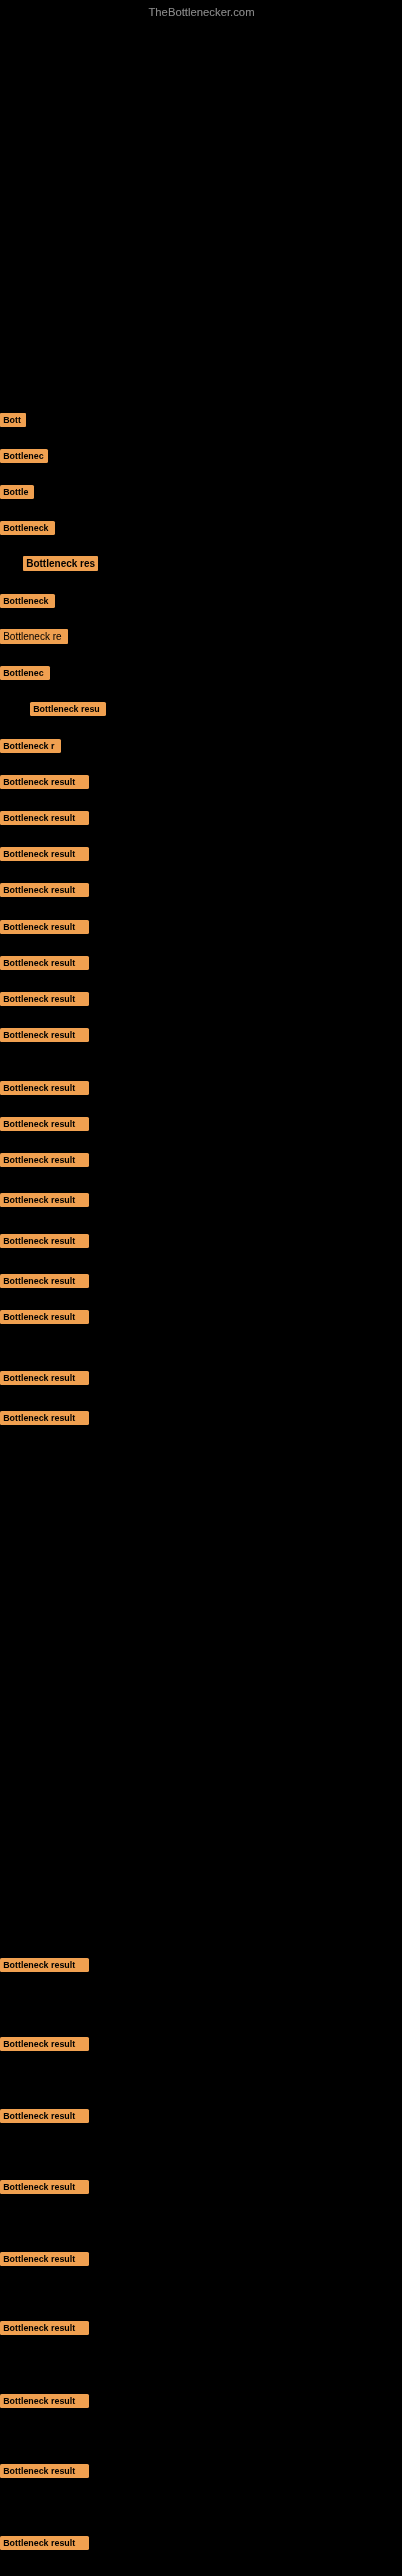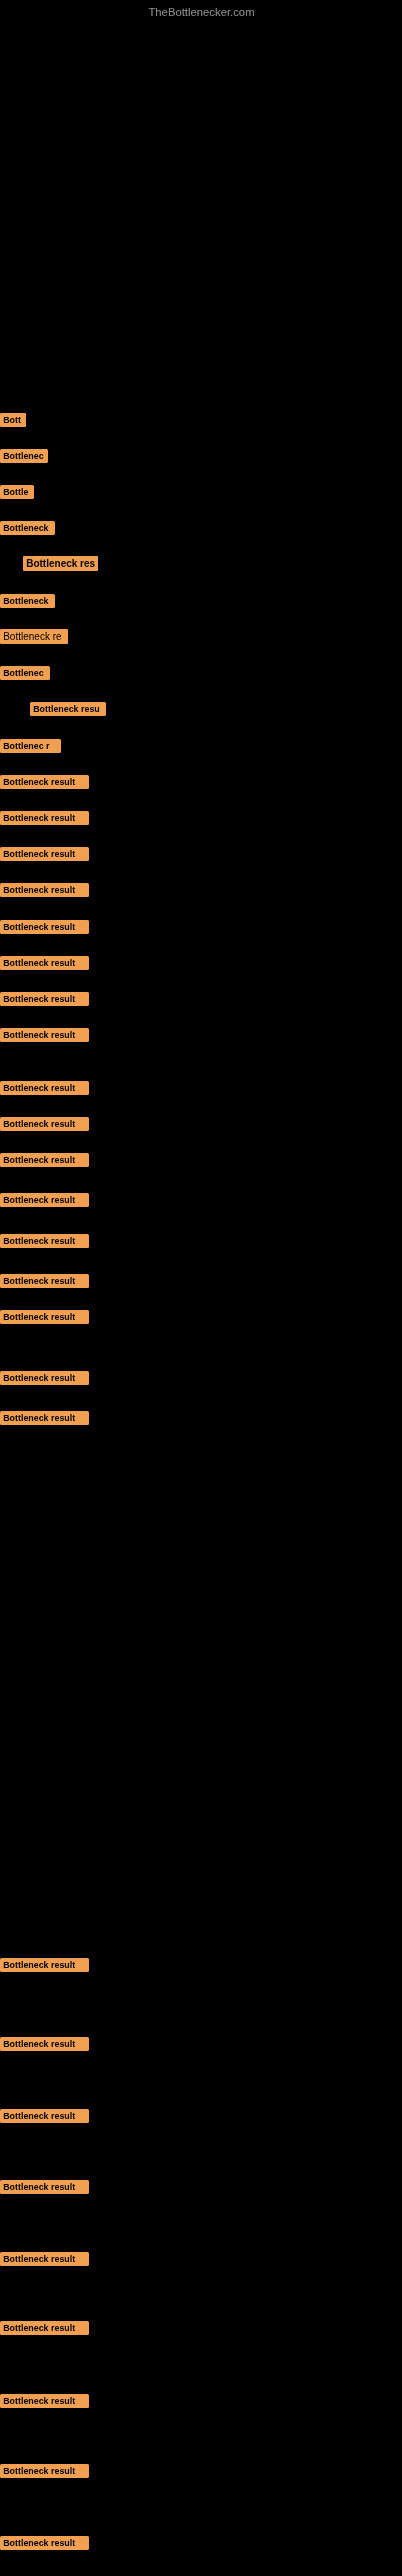--- a/index.html
+++ b/index.html
@@ -34,21 +34,21 @@
 <div id="results-absolute" style="position:relative; width:403px; height:2576px;">
 <div style="position: absolute; top: 411px; left: 0px;"><span style="display: inline-block; background-color: rgb(240, 160, 80); color: rgb(0, 0, 0); font-size: 8.9px; font-weight: bold; padding: 1.6px 3.2px; border-radius: 1px; white-space: nowrap; min-width: 26px;">Bott</span></div>
     <div style="position: absolute; top: 447px; left: 0px;"><span style="display: inline-block; background-color: rgb(240, 160, 80); color: rgb(0, 0, 0); font-size: 8.9px; font-weight: bold; padding: 1.6px 3.2px; border-radius: 1.6px; white-space: nowrap; min-width: 48px;">Bottlenec</span></div>
     <div style="position: absolute; top: 483px; left: 0px;"><span style="display: inline-block; background-color: rgb(240, 160, 80); color: rgb(0, 0, 0); font-size: 8.9px; font-weight: bold; padding: 1.6px 3.2px; border-radius: 1.6px; white-space: nowrap; min-width: 34px;">Bottle</span></div>
     <div style="position: absolute; top: 519px; left: 0px;"><span style="display: inline-block; background-color: rgb(240, 160, 80); color: rgb(0, 0, 0); font-size: 8.9px; font-weight: bold; padding: 1.6px 3.2px; border-radius: 1.6px; white-space: nowrap; min-width: 55px;">Bottleneck</span></div>
     <div style="position: absolute; top: 555px; left: 0px;"><span style="display: inline-block; background-color: rgb(240, 160, 80); color: rgb(0, 0, 0); font-size: 10px; font-weight: bold; padding: 1.6px 3.2px; border-radius: 1px; white-space: nowrap; min-width: 72px; margin-left: 23px;">Bottleneck res</span></div>
     <div style="position: absolute; top: 592px; left: 0px;"><span style="display: inline-block; background-color: rgb(240, 160, 80); color: rgb(0, 0, 0); font-size: 8.9px; font-weight: bold; padding: 1.6px 3.2px; border-radius: 1.6px; white-space: nowrap; min-width: 55px;">Bottleneck</span></div>
     <div style="position: absolute; top: 628px; left: 0px;"><span style="display: inline-block; background-color: rgb(240, 160, 80); color: rgb(0, 0, 0); font-size: 10px; font-weight: normal; padding: 1.6px 3.2px; border-radius: 1px; white-space: nowrap; min-width: 68px;">Bottleneck re</span></div>
     <div style="position: absolute; top: 664px; left: 0px;"><span style="display: inline-block; background-color: rgb(240, 160, 80); color: rgb(0, 0, 0); font-size: 8.9px; font-weight: bold; padding: 1.6px 3.2px; border-radius: 1.6px; white-space: nowrap; min-width: 50px;">Bottlenec</span></div>
     <div style="position: absolute; top: 700px; left: 0px; padding-left: 30px;"><span style="display: inline-block; background-color: rgb(240, 160, 80); color: rgb(0, 0, 0); font-size: 8.9px; font-weight: bold; padding: 1.6px 3.2px; border-radius: 1.6px; white-space: nowrap; min-width: 76px;">Bottleneck resu</span></div>
-    <div style="position: absolute; top: 737px; left: 0px;"><span style="display: inline-block; background-color: rgb(240, 160, 80); color: rgb(0, 0, 0); font-size: 8.9px; font-weight: bold; padding: 1.6px 3.2px; border-radius: 1.6px; white-space: nowrap; min-width: 61px;">Bottlenec r</span></div>
+    <div style="position: absolute; top: 737px; left: 0px;"><span style="display: inline-block; background-color: rgb(240, 160, 80); color: rgb(0, 0, 0); font-size: 8.9px; font-weight: bold; padding: 1.6px 3.2px; border-radius: 1.6px; white-space: nowrap; min-width: 61px;">Bottleneck r</span></div>
     <div style="position: absolute; top: 773px; left: 0px;"><span style="display: inline-block; background-color: rgb(240, 160, 80); color: rgb(0, 0, 0); font-size: 8.9px; font-weight: bold; padding: 1.6px 3.2px; border-radius: 1.6px; white-space: nowrap; min-width: 89px;">Bottleneck result</span></div>
     <div style="position: absolute; top: 809px; left: 0px;"><span style="display: inline-block; background-color: rgb(240, 160, 80); color: rgb(0, 0, 0); font-size: 8.9px; font-weight: bold; padding: 1.6px 3.2px; border-radius: 1.6px; white-space: nowrap; min-width: 89px;">Bottleneck result</span></div>
     <div style="position: absolute; top: 845px; left: 0px;"><span style="display: inline-block; background-color: rgb(240, 160, 80); color: rgb(0, 0, 0); font-size: 8.9px; font-weight: bold; padding: 1.6px 3.2px; border-radius: 1.6px; white-space: nowrap; min-width: 89px;">Bottleneck result</span></div>
     <div style="position: absolute; top: 881px; left: 0px;"><span style="display: inline-block; background-color: rgb(240, 160, 80); color: rgb(0, 0, 0); font-size: 8.9px; font-weight: bold; padding: 1.6px 3.2px; border-radius: 1.6px; white-space: nowrap; min-width: 89px;">Bottleneck result</span></div>
     <div style="position: absolute; top: 918px; left: 0px;"><span style="display: inline-block; background-color: rgb(240, 160, 80); color: rgb(0, 0, 0); font-size: 8.9px; font-weight: bold; padding: 1.6px 3.2px; border-radius: 1.6px; white-space: nowrap; min-width: 89px;">Bottleneck result</span></div>
     <div style="position: absolute; top: 954px; left: 0px;"><span style="display: inline-block; background-color: rgb(240, 160, 80); color: rgb(0, 0, 0); font-size: 8.9px; font-weight: bold; padding: 1.6px 3.2px; border-radius: 1.6px; white-space: nowrap; min-width: 89px;">Bottleneck result</span></div>
     <div style="position: absolute; top: 990px; left: 0px;"><span style="display: inline-block; background-color: rgb(240, 160, 80); color: rgb(0, 0, 0); font-size: 8.9px; font-weight: bold; padding: 1.6px 3.2px; border-radius: 1.6px; white-space: nowrap; min-width: 89px;">Bottleneck result</span></div>
     <div style="position: absolute; top: 1026px; left: 0px;"><span style="display: inline-block; background-color: rgb(240, 160, 80); color: rgb(0, 0, 0); font-size: 8.9px; font-weight: bold; padding: 1.6px 3.2px; border-radius: 1.6px; white-space: nowrap; min-width: 89px;">Bottleneck result</span></div>
     <div style="position: absolute; top: 1079px; left: 0px;"><span style="display: inline-block; background-color: rgb(240, 160, 80); color: rgb(0, 0, 0); font-size: 8.9px; font-weight: bold; padding: 1.6px 3.2px; border-radius: 1.6px; white-space: nowrap; min-width: 89px;">Bottleneck result</span></div>
     <div style="position: absolute; top: 1115px; left: 0px;"><span style="display: inline-block; background-color: rgb(240, 160, 80); color: rgb(0, 0, 0); font-size: 8.9px; font-weight: bold; padding: 1.6px 3.2px; border-radius: 1.6px; white-space: nowrap; min-width: 89px;">Bottleneck result</span></div>

